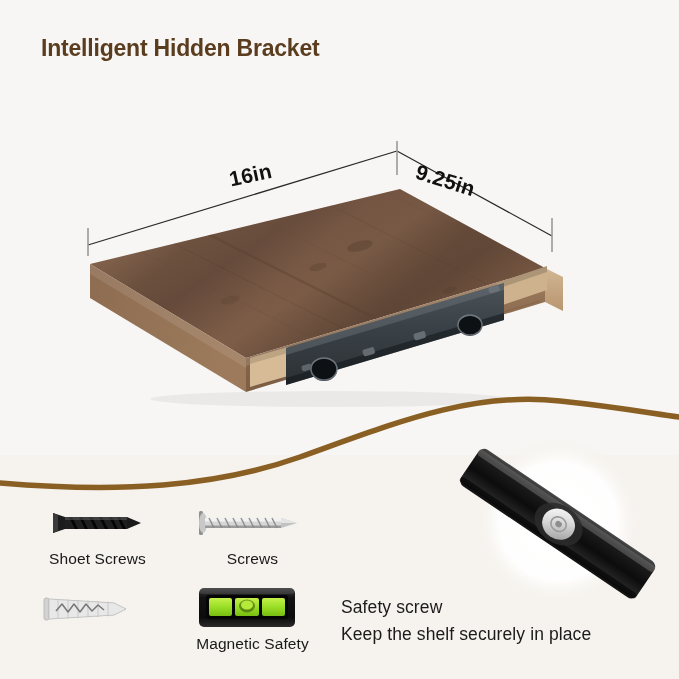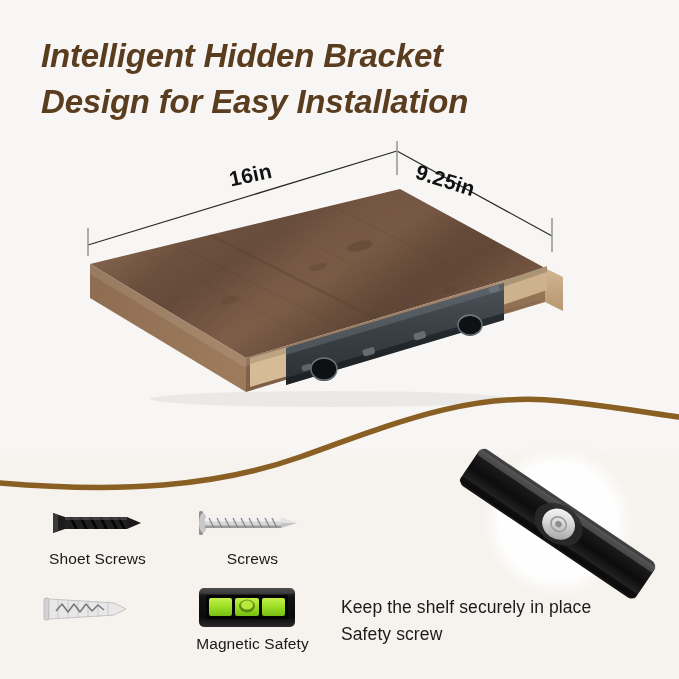--- a/index.html
+++ b/index.html
@@ -10,23 +10,22 @@
     overflow:hidden;
   }
   .page{position:relative;width:679px;height:679px;overflow:hidden;background:#f7f6f4;}
 
   
   .top-section{position:absolute;left:0;top:0;width:679px;height:470px;background:#f7f6f4;}
 
   .headline{
     position:absolute;left:41px;top:33px;width:600px;
     color:#5a3c1e;
-    font-size:33px;font-weight:bold;line-height:1.38;
+    font-size:23px;font-weight:bold;line-height:1.38;
     letter-spacing:-0.2px;
-    font-style:italic;
   }
   .headline .l2{display:block;}
 
   
   .dims{position:absolute;left:0;top:0;width:679px;height:470px;pointer-events:none;}
   .dim-label{
     position:absolute;color:#111;font-size:21px;font-weight:600;
     white-space:nowrap;letter-spacing:0.2px;
   }
   .dim-16{left:227px;top:168px;transform:rotate(-12.2deg);transform-origin:left top;}
@@ -62,21 +61,20 @@
 </style>
 </head>
 <body>
 
 <div class="page">
 
   <div class="top-section">
 
     <div class="headline">
       <span>Intelligent Hidden Bracket</span>
-      <span class="l2">Design for Easy Installation</span>
     </div>
 
     <div class="shelf-wrap">
       <svg width="540" height="230" viewBox="0 0 540 230">
         <defs>
           <linearGradient id="gTop" x1="0" y1="0" x2="1" y2="0.55">
             <stop offset="0" stop-color="#7d5c44"></stop>
             <stop offset="0.20" stop-color="#8a6850"></stop>
             <stop offset="0.42" stop-color="#6f5140"></stop>
             <stop offset="0.62" stop-color="#81604a"></stop>
@@ -320,17 +318,17 @@
           <ellipse cx="49" cy="20" rx="8" ry="6.5" fill="#2f4d05" opacity="0.55"></ellipse>
           <ellipse cx="49" cy="19" rx="6" ry="4.5" fill="#b6ea3a"></ellipse>
           <rect x="1" y="2" width="96" height="6" rx="4" fill="#ffffff" opacity="0.10"></rect>
         </svg>
       </div>
       <div class="cap">Magnetic Safety</div>
     </div>
   </div>
 
   <div class="safety-block">
+    <div>Safety screw</div>
     <div>Keep the shelf securely in place</div>
-    <div>Safety screw</div>
   </div>
 
 </div>
 
 </body></html>

